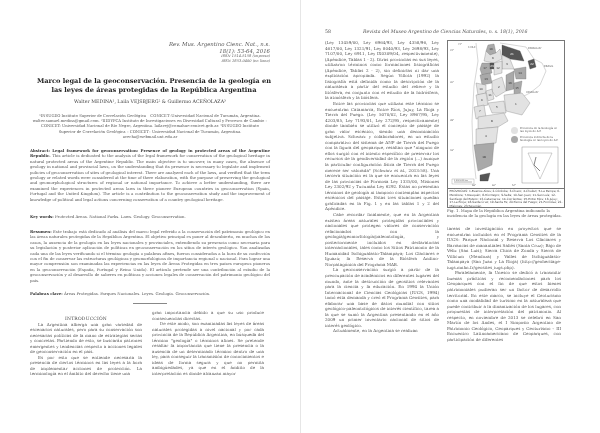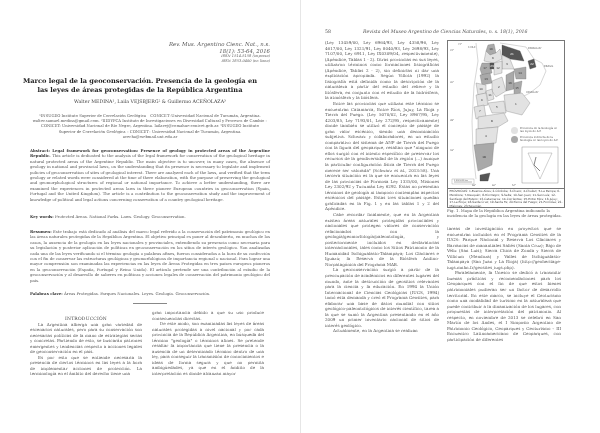--- a/index.html
+++ b/index.html
@@ -6,21 +6,21 @@
   body { width:600px; height:433px; background:#f4f4f4; overflow:hidden; position:relative;
          font-family:"DejaVu Serif", serif; color:#2a2a2a; }
   .page { position:absolute; top:0; width:300px; height:433px; background:#ffffff; overflow:hidden; }
   .page.left { left:0; }
   .page.right { left:300px; border-left:1px solid #e6e6e6; box-sizing:border-box; }
 
   
   .citation { position:absolute; right:30px; top:41px; text-align:right; font-style:italic;
               font-size:5.4px; line-height:6.6px; color:#555; }
   .citation .issn { font-size:3.6px; line-height:5px; }
-  .title { position:absolute; left:20px; width:240px; top:77px; text-align:center;
+  .title { position:absolute; left:34px; width:240px; top:77px; text-align:center;
            font-weight:bold; font-size:6.6px; line-height:8.6px; color:#222; }
   .authors { position:absolute; left:30px; width:240px; top:99px; text-align:center;
              font-size:4.7px; color:#444; }
   .affil { position:absolute; left:32px; width:236px; top:113px; text-align:center;
            font-size:3.8px; line-height:5.2px; color:#555; }
   .abstract, .resumen { position:absolute; left:30px; width:240px; text-align:justify;
            font-size:3.9px; line-height:5.4px; color:#555; }
   .abstract { top:148px; }
   .resumen { top:229px; }
   .kw { position:absolute; left:30px; width:240px; font-size:3.9px; color:#555; }

